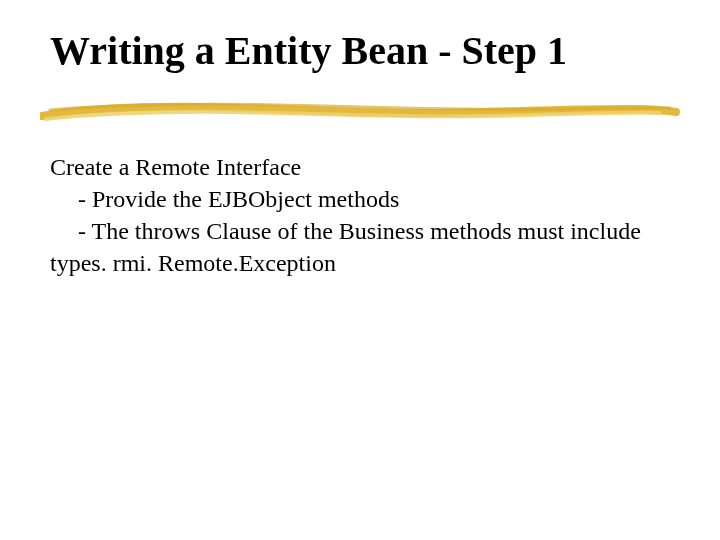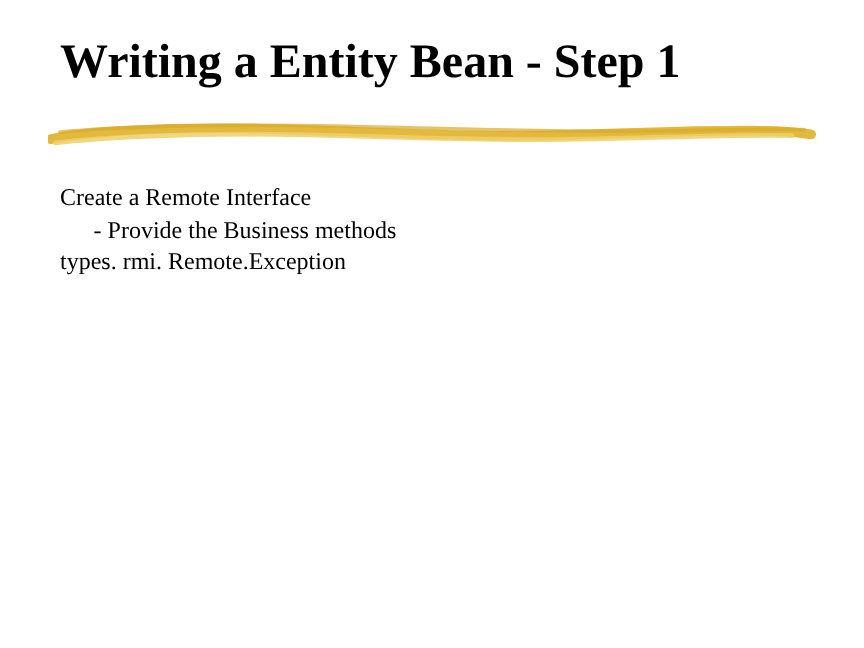--- a/index.html
+++ b/index.html
@@ -19,21 +19,21 @@
       font-weight: bold;
       line-height: 1.15;
     }
     .underline-wrap {
       margin-top: 22px;
       margin-left: -10px;
     }
     .underline-wrap svg { display: block; }
     .body-content {
       margin-top: 28px;
-      font-size: 20px;
+      font-size: 24px;
       line-height: 1.33;
       max-width: 600px;
     }
     .lead-line {
       display: block;
     }
     .bullet-line {
       display: block;
       padding-left: 28px;
     }
@@ -50,16 +50,17 @@
   <div class="underline-wrap">
     <svg width="640" height="28" viewBox="0 0 640 28">
       <path d="M2 20 C 30 14, 90 10, 160 11 C 240 12, 320 18, 400 17 C 470 16, 540 12, 600 13 C 615 13, 628 15, 636 16" fill="none" stroke="#e2b93c" stroke-width="8" stroke-linecap="round"></path>
       <path d="M6 23 C 40 19, 110 15, 190 16 C 280 17, 360 22, 440 20 C 510 19, 570 16, 620 17" fill="none" stroke="#efcf6a" stroke-width="4" stroke-linecap="round" opacity="0.85"></path>
       <path d="M10 14 C 50 10, 140 7, 240 9 C 340 11, 430 15, 520 13 C 570 12, 610 11, 630 12" fill="none" stroke="#d9a92a" stroke-width="3" stroke-linecap="round" opacity="0.7"></path>
     </svg>
   </div>
 
   <div class="body-content">
     <span class="lead-line">Create a Remote Interface</span>
-    <span class="bullet-line">- Provide the Business methods</span>
+    <span class="bullet-line">- Provide the EJBObject methods</span>
+    <span class="bullet-line">- The throws Clause of the Business methods must include</span>
     <span class="tail-line">types. rmi. Remote.Exception</span>
   </div>
 </div>
 
 </body></html>

